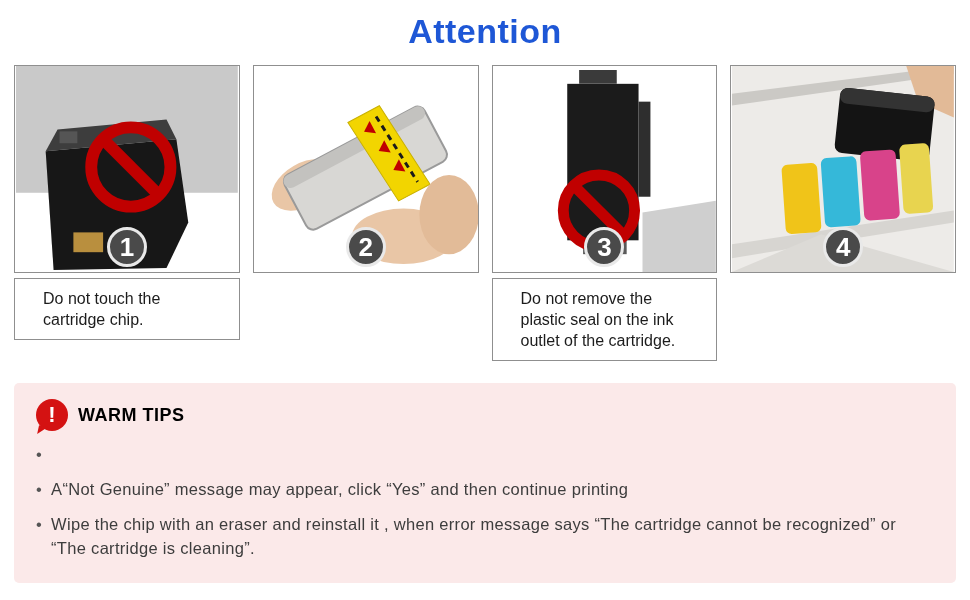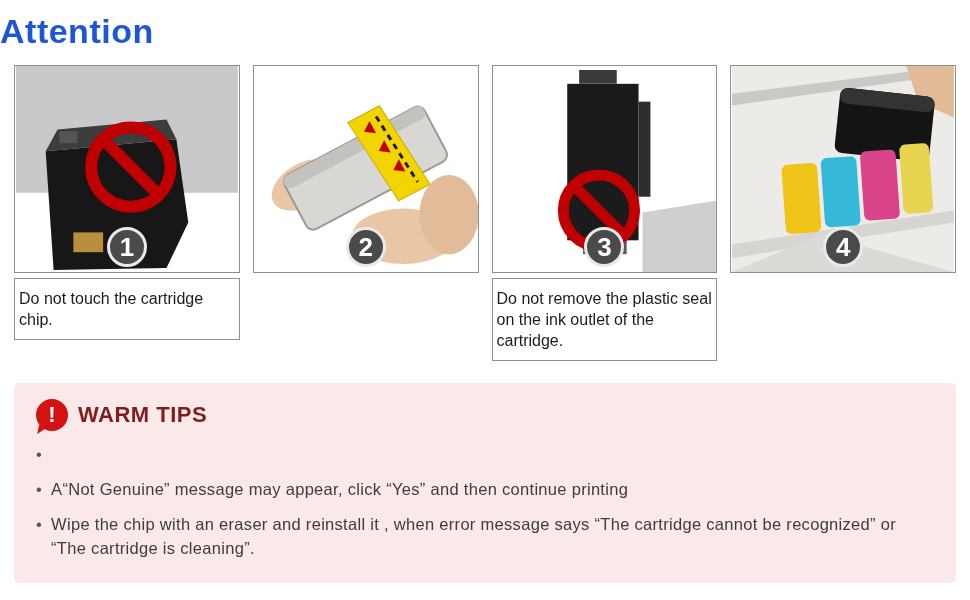--- a/index.html
+++ b/index.html
@@ -2,20 +2,21 @@
 <html><head>
 <meta charset="utf-8">
 <style>
   * { box-sizing: border-box; margin: 0; padding: 0; }
   html, body { width: 970px; height: 600px; overflow: hidden; }
   body {
     font-family: "Liberation Sans", sans-serif;
     background: #ffffff;
   }
   .page-title {
+    text-align: center;
     font-size: 34px;
     font-weight: bold;
     color: #1e57d6;
     padding-top: 12px;
     letter-spacing: 0.5px;
   }
   .panels {
     display: flex;
     gap: 13px;
     padding: 14px 14px 0 14px;
@@ -47,21 +48,21 @@
     color: #ffffff;
     font-size: 26px;
     font-weight: bold;
     display: flex;
     align-items: center;
     justify-content: center;
   }
   .panel-caption {
     border: 1px solid #8f8f8f;
     margin-top: 5px;
-    padding: 9px 4px;
+    padding: 9px 28px;
     font-size: 16px;
     line-height: 1.32;
     color: #1c1c1c;
   }
   .warm-tips {
     margin: 22px 14px 0 14px;
     background: #fbe9e9;
     border-radius: 5px;
     padding: 16px 22px 18px 22px;
     height: 200px;
@@ -89,22 +90,22 @@
     content: "";
     position: absolute;
     left: 2px;
     bottom: -4px;
     width: 0; height: 0;
     border-left: 9px solid #d41212;
     border-bottom: 9px solid transparent;
     transform: rotate(12deg);
   }
   .warm-tips-title {
-    color: #7f1d1d;
-    font-size: 22px;
+    color: #000000;
+    font-size: 18px;
     font-weight: bold;
     letter-spacing: 0.5px;
   }
   .tip {
     display: flex;
     gap: 9px;
     font-size: 16.5px;
     letter-spacing: 0.3px;
     color: #3d3d3d;
     line-height: 1.45;

